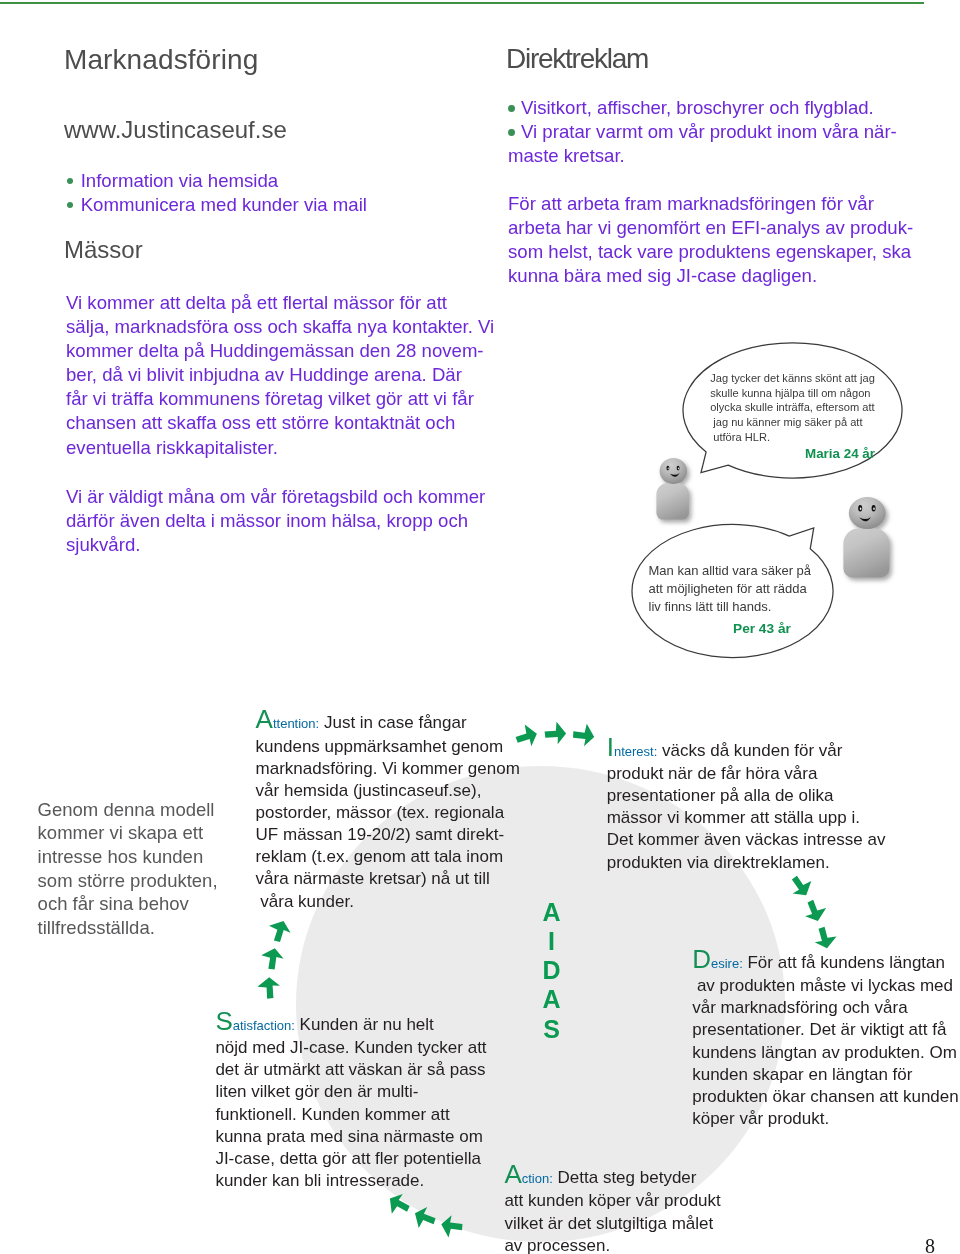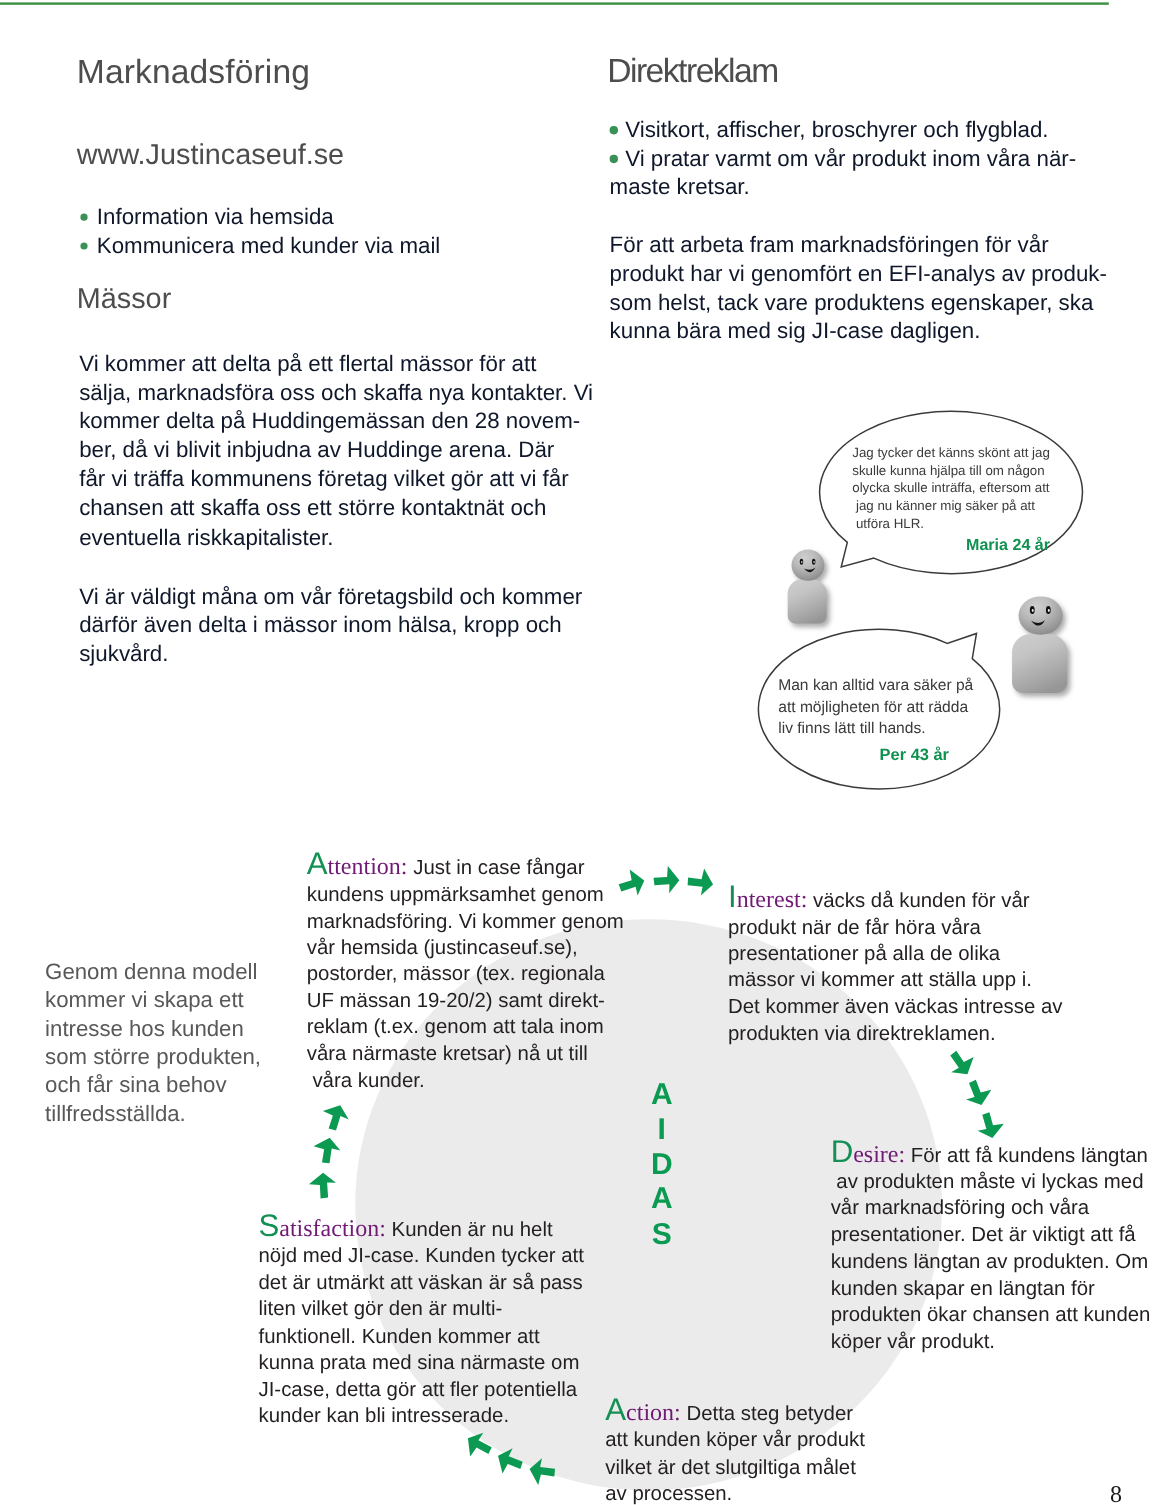--- a/index.html
+++ b/index.html
@@ -8,31 +8,31 @@
        -webkit-font-smoothing:antialiased;}
   .page{position:absolute;left:0;top:0;width:960px;height:1254px;}
   .abs{position:absolute;}
 
   
   #top-rule{left:0;top:2px;width:924px;height:2.4px;background:#3c9142;}
 
   
   .head{font-size:28px;color:#4d4d4d;letter-spacing:.1px;white-space:nowrap;}
   .sub{font-size:24px;color:#4d4d4d;white-space:nowrap;}
-  .body{font-size:18.6px;color:#0f172a;line-height:24.1px;white-space:pre;}
+  .body{font-size:18.6px;color:#6d28d9;line-height:24.1px;white-space:pre;}
   .bdot{position:absolute;left:0px;width:6.8px;height:6.8px;border-radius:50%;background:#3a9155;}
 
   
   #aidas-circle{left:296.2px;top:765.9px;width:488.6px;height:475.8px;border-radius:50%;
       background:#ebebeb;}
 
   .aidas-letter{font-size:25px;font-weight:bold;color:#0b9a51;text-align:center;width:22px;line-height:29.3px;height:29.3px;}
   .step{position:absolute;font-size:17px;line-height:22.15px;color:#231f20;white-space:pre;}
   .step .cap{font-size:26px;color:#159055;}
-  .step .lbl{font-size:20px;color:#701a75;font-family:Liberation Serif, serif;}
+  .step .lbl{font-size:13px;color:#0369a1;}
   .intro{position:absolute;font-size:18.5px;line-height:23.6px;color:#58585a;white-space:pre;}
   .quote1{font-size:11.1px;line-height:14.65px;color:#3a3a3a;white-space:pre;}
   .attr1{font-size:13.4px;font-weight:bold;color:#109150;white-space:nowrap;}
   .quote2{font-size:13px;line-height:18.05px;color:#3a3a3a;white-space:pre;}
   .attr2{font-size:13.7px;font-weight:bold;color:#109150;white-space:nowrap;}
   .pagenum{font-size:20px;color:#1a1a1a;font-family:"Liberation Serif",serif;}
 </style>
 </head>
 <body>
 
@@ -59,21 +59,21 @@
   <div class="abs head" style="left:506px;top:43px;letter-spacing:-1.25px;">Direktreklam</div>
 
   <div class="abs" id="right-bullets" style="left:508px;top:96px;width:430px;position:absolute;">
       <span class="bdot" style="top: 9px;"></span>
       <div class="body" style="padding-left: 13px;">Visitkort, affischer, broschyrer och flygblad.</div>
       <span class="bdot" style="top: 33.1px;"></span>
       <div class="body" style="padding-left: 13px;">Vi pratar varmt om vår produkt inom våra när-</div>
       <div class="body">maste kretsar.</div>
     </div>
 
-  <div class="abs body" id="right-p1" style="left:508px;top:192px;width:430px;"><div>För att arbeta fram marknadsföringen för vår</div><div>produkt har vi genomfört en EFI-analys av produk-</div><div>som helst, tack vare produktens egenskaper, ska</div><div>kunna bära med sig JI-case dagligen.</div></div>
+  <div class="abs body" id="right-p1" style="left:508px;top:192px;width:430px;"><div>För att arbeta fram marknadsföringen för vår</div><div>arbeta har vi genomfört en EFI-analys av produk-</div><div>som helst, tack vare produktens egenskaper, ska</div><div>kunna bära med sig JI-case dagligen.</div></div>
 
   <div class="abs" id="illustration" style="left:0px;top:0px;width:855px;height:1254px;pointer-events:none;">
     <svg width="960" height="1254" viewBox="0 0 960 1254" style="position:absolute;left:0;top:0;">
       <defs>
         <radialGradient id="headGrad" cx="40%" cy="26%" r="80%">
           <stop offset="0%" stop-color="#cfcfcf"></stop>
           <stop offset="38%" stop-color="#bdbdbd"></stop>
           <stop offset="70%" stop-color="#a2a2a2"></stop>
           <stop offset="100%" stop-color="#878787"></stop>
         </radialGradient>

